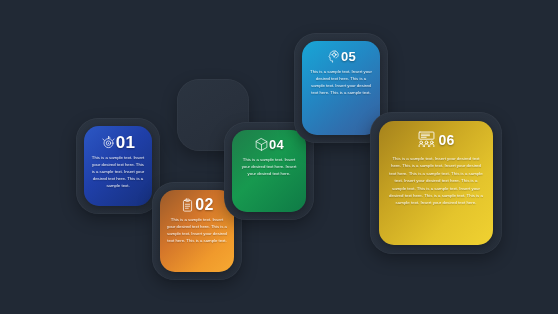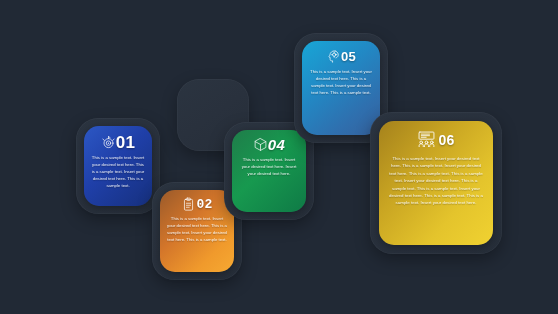--- a/index.html
+++ b/index.html
@@ -62,37 +62,37 @@
       background:linear-gradient(135deg,#2c57c4 0%,#1f3fa8 45%,#16307e 100%);}
   #p1 .head{padding:8px 7px 0 7px;}
   #p1 .num{font-size:17px;}
   #p1 .body{font-size:4.3px;line-height:1.62;padding:4px 7px 0 7px;}
 
   
   #f2{left:152px;top:182px;width:90px;height:98px;}
   #p2{left:160px;top:190px;width:74px;height:82px;
       background:linear-gradient(135deg,#9a5a2a 0%,#d4762a 40%,#f09a2c 75%,#f6a932 100%);}
   #p2 .head{padding:7px 8px 0 8px;}
-  #p2 .num{font-size:13px;font-family:Liberation Mono, monospace;}
+  #p2 .num{font-size:16px;}
   #p2 .body{font-size:4.3px;line-height:1.62;padding:4px 7px 0 7px;}
 
   
   #f3{left:177px;top:79px;width:72px;height:72px;}
   #p3{left:184px;top:86px;width:58px;height:58px;
       background:linear-gradient(135deg,#c8206b 0%,#c01e63 45%,#9c2a78 100%);}
   #p3 .head{padding:6px 6px 0 6px;gap:6px;}
   #p3 .num{font-size:11px;}
   #p3 .body{font-size:4.2px;line-height:1.62;padding:4px 6px 0 6px;}
 
   
   #f4{left:224px;top:122px;width:90px;height:98px;}
   #p4{left:232px;top:130px;width:74px;height:82px;
       background:linear-gradient(135deg,#1f7d4a 0%,#17994f 45%,#0f7a46 100%);}
   #p4 .head{padding:7px 8px 0 8px;}
-  #p4 .num{font-size:15px;font-style:italic;}
+  #p4 .num{font-size:13px;}
   #p4 .body{font-size:4.3px;line-height:1.62;padding:5px 7px 0 7px;}
 
   
   #f5{left:294px;top:33px;width:94px;height:110px;}
   #p5{left:302px;top:41px;width:78px;height:94px;
       background:linear-gradient(140deg,#18a6d6 0%,#2288c4 40%,#2f6fae 75%,#35619c 100%);}
   #p5 .head{padding:8px 8px 0 8px;}
   #p5 .num{font-size:13px;}
   #p5 .body{font-size:4.3px;line-height:1.62;padding:5px 8px 0 8px;}
 

